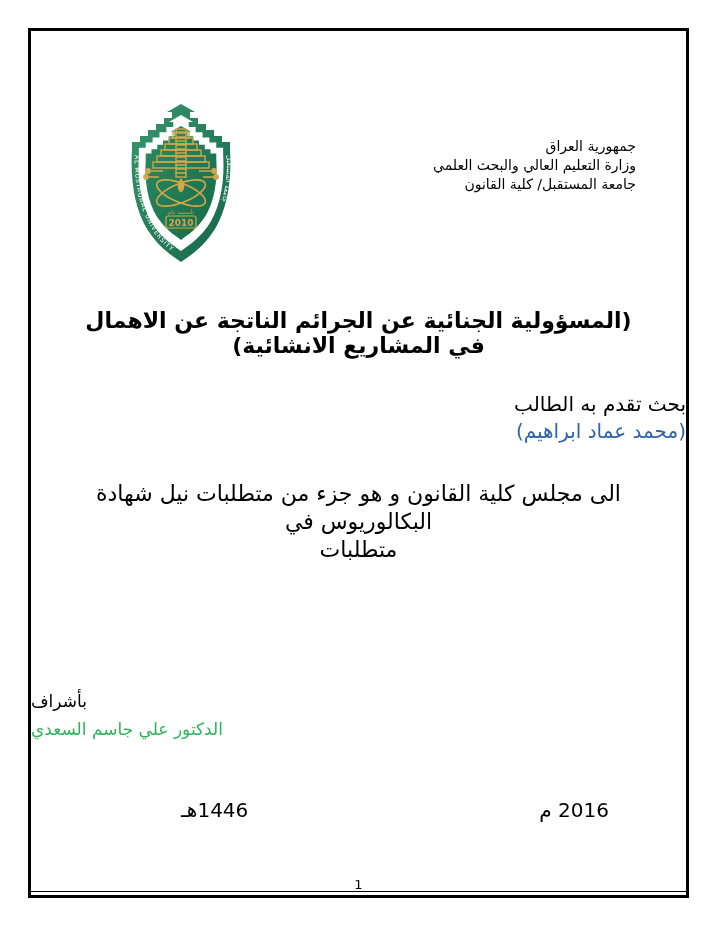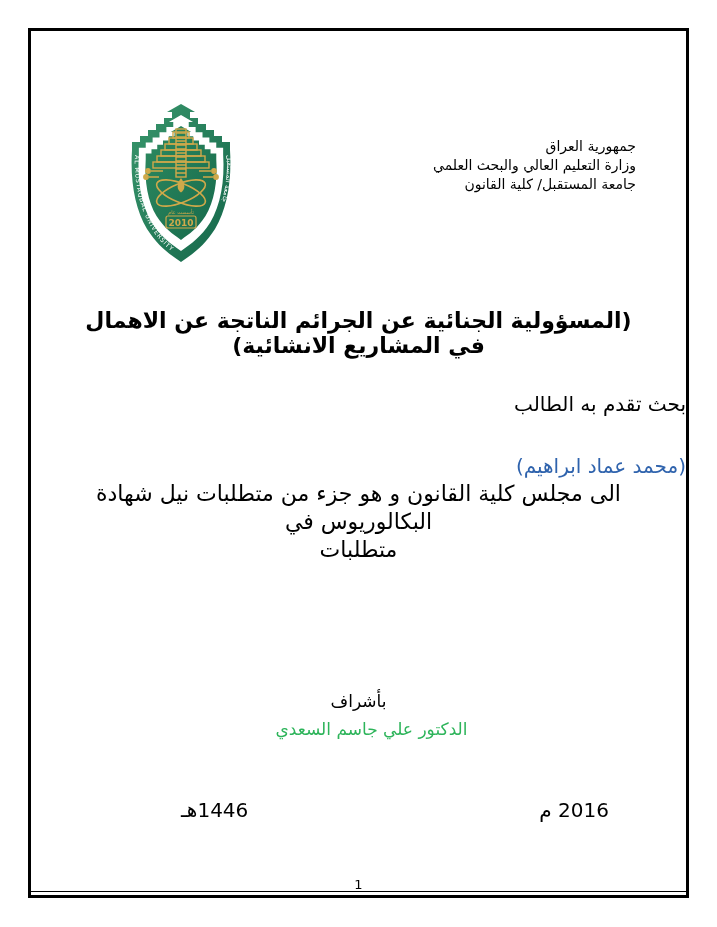--- a/index.html
+++ b/index.html
@@ -46,39 +46,39 @@
     font-weight:bold;
   }
   .presenter{
     position:absolute;
     top:360px;left:0;right:0;
     direction:rtl;
     text-align:right;
     font-size:20px;
     line-height:27px;
   }
-  .student-name{color:#2f63ad;margin-top:35px;}
+  .student-name{color:#2f63ad;}
   .body-text{
     position:absolute;
     top:442px;left:40px;right:40px;
     direction:rtl;
     text-align:center;
     font-size:22px;
     line-height:28px;
     margin-top:7px;
   }
   .supervision{
     position:absolute;
     top:656px;left:0;right:0;
     direction:rtl;
-    text-align:center;
+    text-align:left;
     font-size:17px;
     line-height:28px;
   }
-  .supervisor-name{color:#2db45a;padding-left:26px;}
+  .supervisor-name{color:#2db45a;}
   .date{
     position:absolute;
     top:767px;
     direction:rtl;
     font-size:20px;
     text-align:center;
   }
   .date-gregorian{right:77px;}
   .date-hijri{left:150px;}
   .page-number{

